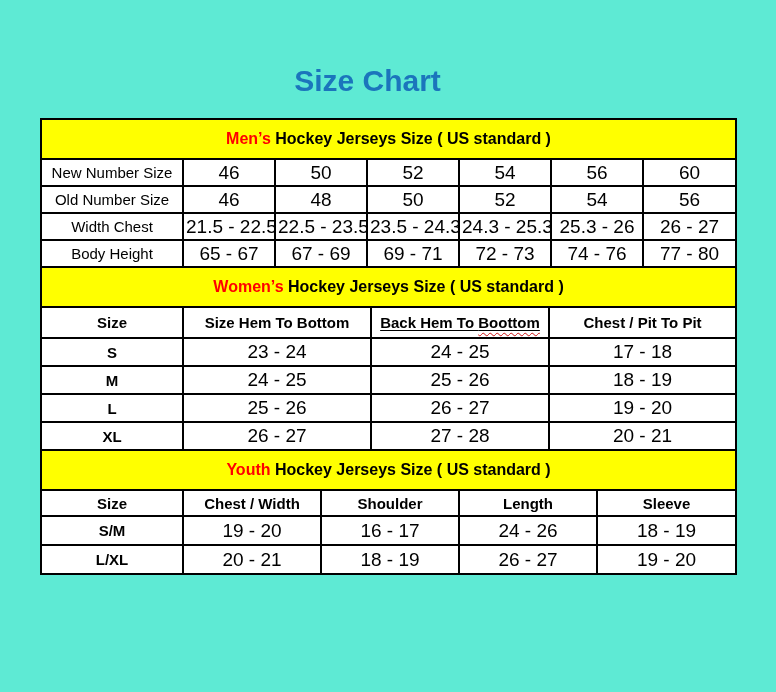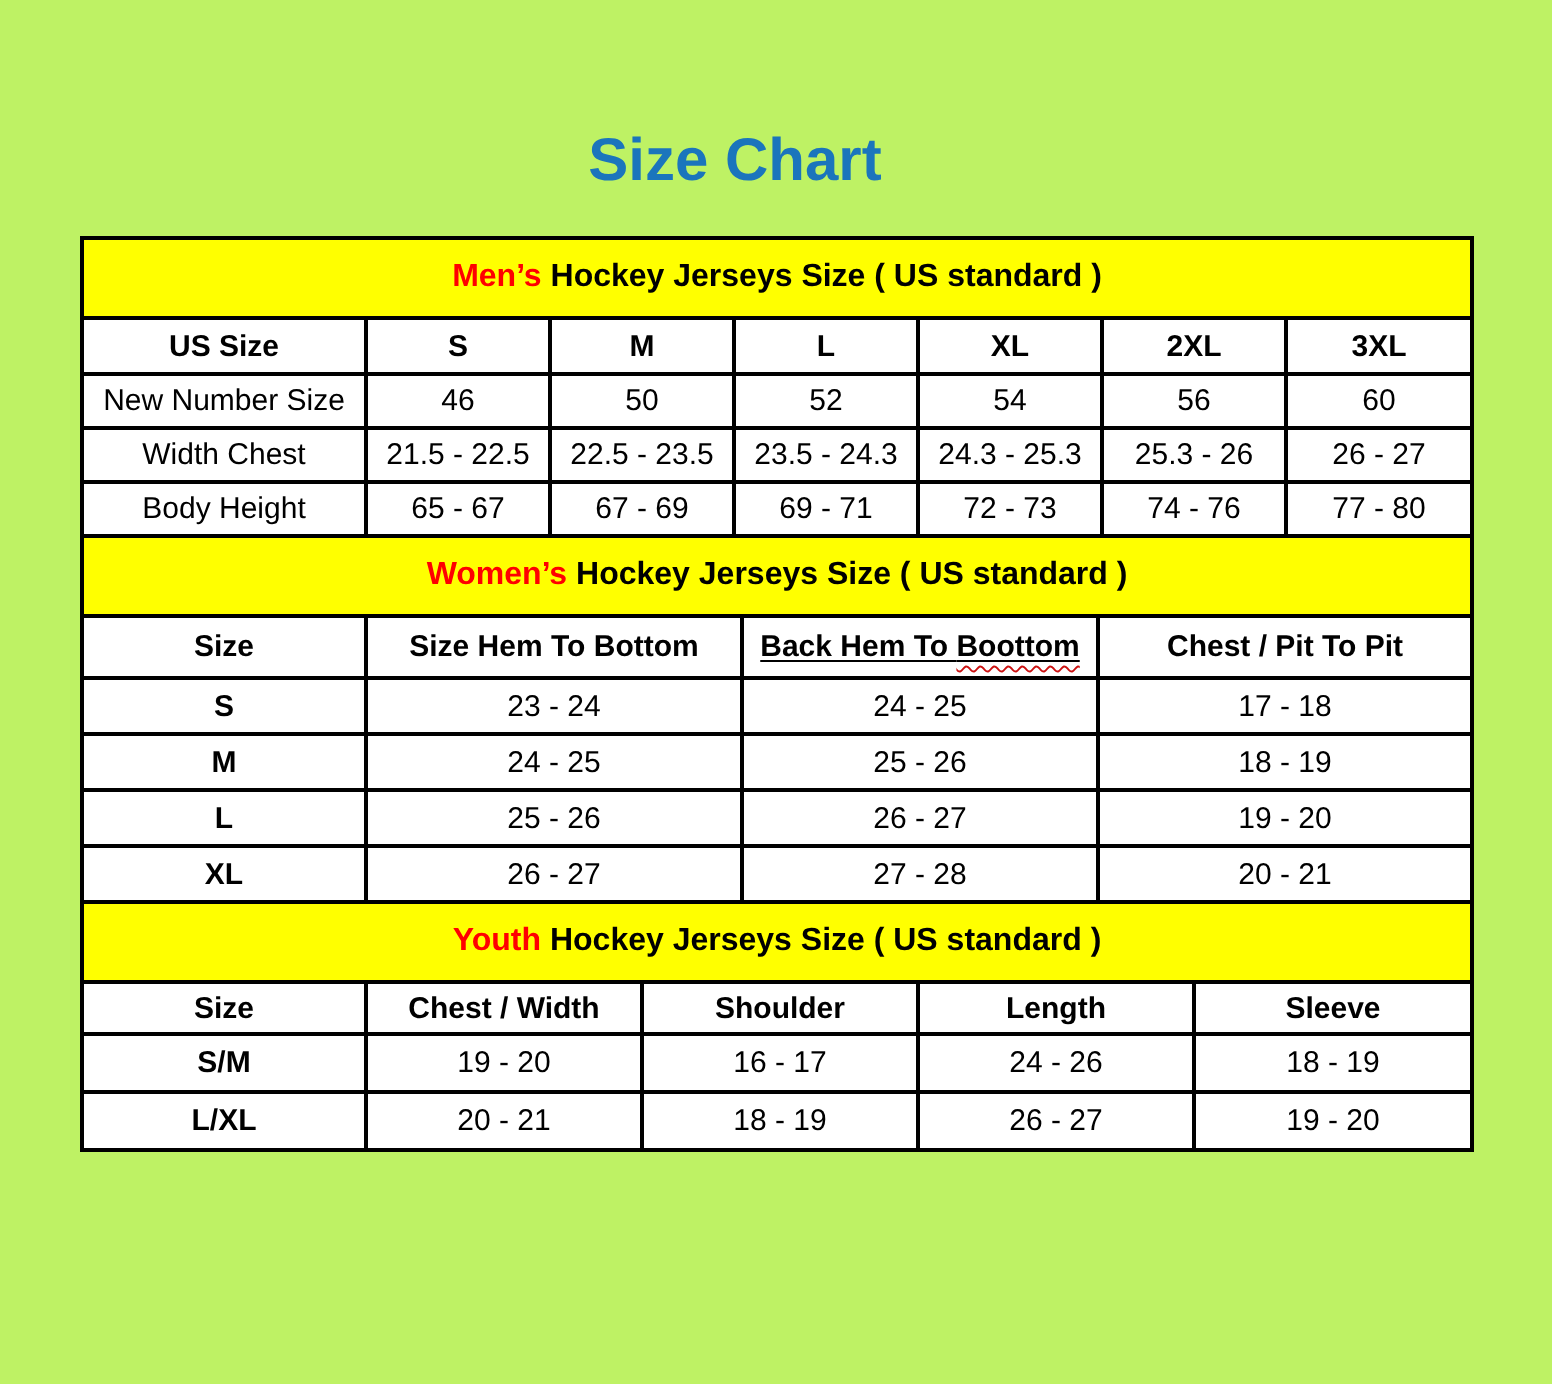--- a/index.html
+++ b/index.html
@@ -9,21 +9,21 @@
     width: 776px;
     height: 692px;
     font-family: "Liberation Sans", sans-serif;
     color: #000000;
     overflow: hidden;
   }
   .page {
     position: relative;
     width: 776px;
     height: 692px;
-    background: #bef264;
+    background: #5eead4;
   }
   .title {
     margin: 0;
     padding-top: 64px;
     padding-bottom: 20px;
     width: 735px;
     text-align: center;
     font-size: 30px;
     font-weight: bold;
     color: #1b75bc;
@@ -59,21 +59,21 @@
   }
   .section-header .hl {
     color: #ff0000;
   }
   th.col-header {
     font-size: 15px;
     font-weight: bold;
     background: #ffffff;
   }
   td.value-cell {
-    font-size: 15px;
+    font-size: 19px;
     font-weight: normal;
     background: #ffffff;
   }
   td.row-label {
     font-size: 15px;
     font-weight: normal;
     background: #ffffff;
     margin-top: 32px;
   }
   td.size-label {
@@ -114,37 +114,37 @@
           <col style="width:92px">
         <col style="width:92px">
           <col style="width:92px">
           <col style="width:92px">
           <col style="width:93px">
       </colgroup>
       <tbody>
           <tr>
         <th class="section-header" colspan="7"><span class="hl">Men’s</span><span> Hockey Jerseys Size ( US standard )</span></th>
       </tr>
-      <tr class="head-row">
-        <th class="col-header">US Size</th>
-        <th class="col-header">S</th>
-        <th class="col-header">M</th>
-        <th class="col-header">L</th>
-        <th class="col-header">XL</th>
-        <th class="col-header">2XL</th>
-        <th class="col-header">3XL</th>
-      </tr>
       <tr class="data-row">
         <td class="row-label">New Number Size</td>
         <td class="value-cell">46</td>
         <td class="value-cell">50</td>
         <td class="value-cell">52</td>
         <td class="value-cell">54</td>
         <td class="value-cell">56</td>
         <td class="value-cell">60</td>
+      </tr>
+      <tr class="data-row">
+        <td class="row-label">Old Number Size</td>
+        <td class="value-cell">46</td>
+        <td class="value-cell">48</td>
+        <td class="value-cell">50</td>
+        <td class="value-cell">52</td>
+        <td class="value-cell">54</td>
+        <td class="value-cell">56</td>
       </tr>
       <tr class="data-row">
         <td class="row-label">Width Chest</td>
         <td class="value-cell">21.5 - 22.5</td>
         <td class="value-cell">22.5 - 23.5</td>
         <td class="value-cell">23.5 - 24.3</td>
         <td class="value-cell">24.3 - 25.3</td>
         <td class="value-cell">25.3 - 26</td>
         <td class="value-cell">26 - 27</td>
       </tr>

